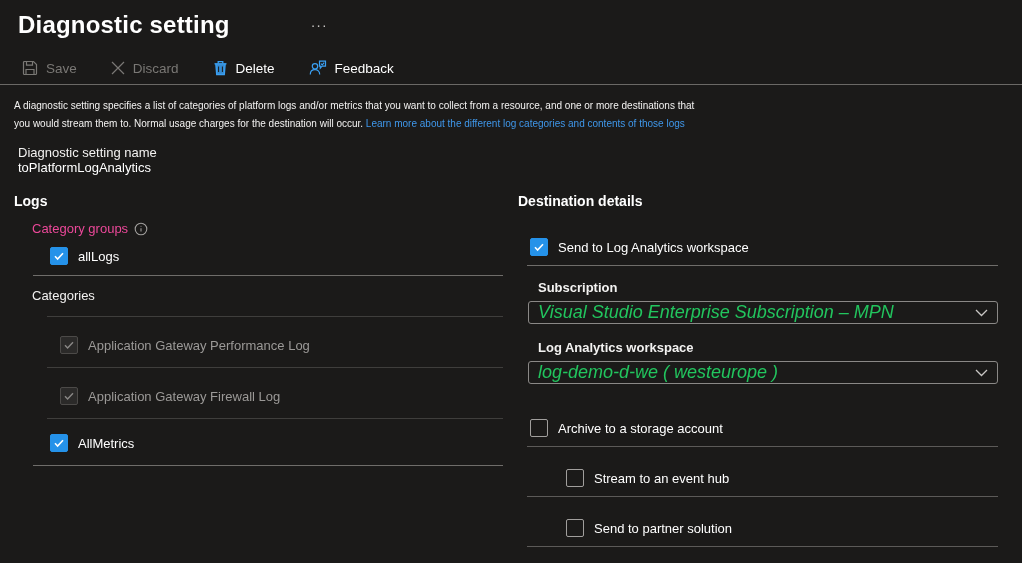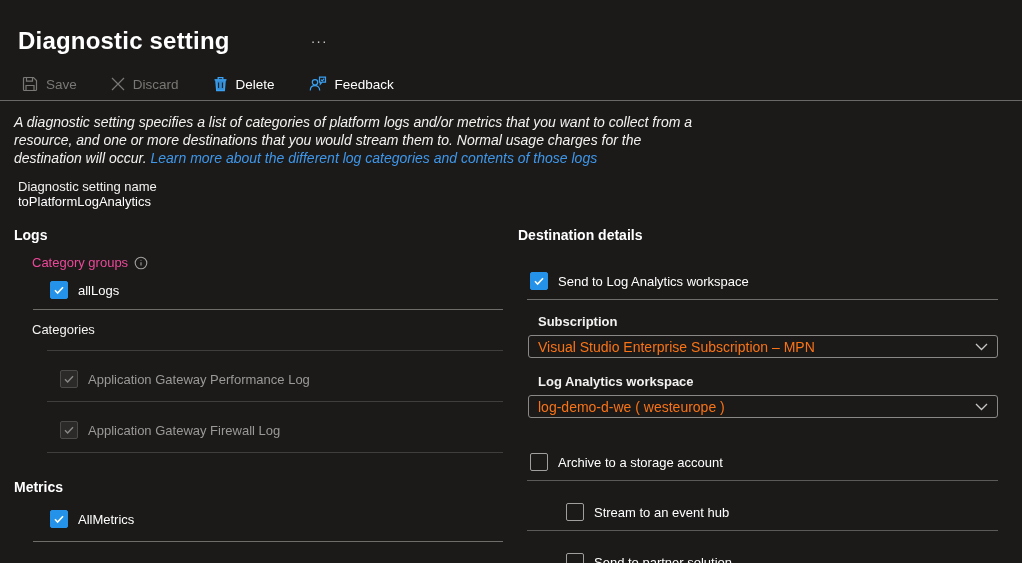--- a/index.html
+++ b/index.html
@@ -7,40 +7,40 @@
     width:1022px;height:563px;
     background:#1b1a19;
     font-family:"Liberation Sans", sans-serif;
     color:#ffffff;
     overflow:hidden;
     position:relative;
   }
   .page{width:100%;height:100%;}
 
   
-  .page-header{display:flex;align-items:center;padding:26px 0 0 18px;gap:43px;}
+  .page-header{display:flex;align-items:center;padding:10px 0 0 18px;gap:43px;}
   .page-title{font-size:24px;font-weight:bold;margin:0;line-height:30px;letter-spacing:.2px;}
   .ellipsis-btn{
     background:none;border:none;color:#c8c6c4;font-size:14px;
     margin-left:34px;cursor:pointer;letter-spacing:1px;padding:2px 4px;line-height:10px;
   }
 
   
   .toolbar-wrap{border-bottom:1px solid #6b6966;padding:20px 8px 8px 22px;}
   .toolbar{display:flex;align-items:center;gap:34px;}
   .tb-btn{
     display:flex;align-items:center;gap:8px;background:none;border:none;
     font-family:"Liberation Sans", sans-serif;font-size:13.5px;color:#ffffff;
     padding:0;cursor:pointer;
   }
   .tb-btn.disabled{color:#7a7875;cursor:default;}
   .tb-ic{display:inline-flex;align-items:center;}
 
   
-  .desc{margin:12px 0 0 14px;max-width:688px;font-size:14px;line-height:18px;color:#f3f2f1;font-style:italic;}
+  .desc{margin:12px 0 0 14px;max-width:688px;font-size:10px;line-height:18px;color:#f3f2f1;}
   .desc a{color:#3f97ea;text-decoration:none;cursor:pointer;}
 
   
   .name-row{display:flex;margin:12px 0 0 18px;font-size:13px;flex-direction:column;}
   .name-label{width:242px;color:#f3f2f1;}
   .name-value{color:#ffffff;}
 
   
   .columns{display:flex;margin:18px 0 0 14px;}
   .col-left{width:489px;}
@@ -81,21 +81,21 @@
   .row-law{margin:28px 0 0 12px;}
   .dv-law{margin:8px 0 0 9px;width:471px;}
   .field-label{margin:14px 0 0 20px;font-size:13px;color:#f3f2f1;line-height:16px;font-weight:bold;}
   .field-label.second{margin-top:16px;}
   .dropdown{
     margin:5px 0 0 10px;width:470px;height:23px;box-sizing:border-box;
     border:1px solid #8a8886;border-radius:3px;background:transparent;
     display:flex;align-items:center;justify-content:space-between;
     padding:0 9px;cursor:pointer;
   }
-  .dd-value{font-size:14px;color:#f97316;white-space:nowrap;overflow:hidden;}
+  .dd-value{font-size:18px;color:#22c55e;white-space:nowrap;overflow:hidden;font-style:italic;}
   .chev{display:inline-flex;align-items:center;}
   .row-archive{margin:34px 0 0 12px;}
   .row-dest{margin:21px 0 0 12px;padding-left:36px;}
   .dv-dest{margin:8px 0 0 9px;width:471px;}
 </style>
 </head>
 <body>
 
 <div class="page">
 
@@ -199,21 +199,20 @@
       <div class="check-row cat-row">
         <span class="cb disabled-checked">
           <svg width="12" height="12" viewBox="0 0 12 12" fill="none" stroke="#8a8886" stroke-width="1.4">
               <path d="M2 6.3 L4.6 9 L10 3.2"></path>
             </svg>
         </span>
         <span class="cb-label disabled">Application Gateway Firewall Log</span>
       </div>
       <div class="divider faint dv-cat"></div>
 
-      <div class="sec-h metrics-h">Metrics</div>
 
       <div class="check-row row-allmetrics">
         <span class="cb checked">
           <svg width="12" height="12" viewBox="0 0 12 12" fill="none" stroke="#ffffff" stroke-width="1.6">
               <path d="M2 6.3 L4.6 9 L10 3.2"></path>
             </svg>
         </span>
         <span class="cb-label">AllMetrics</span>
       </div>
       <div class="divider dv-metrics"></div>

